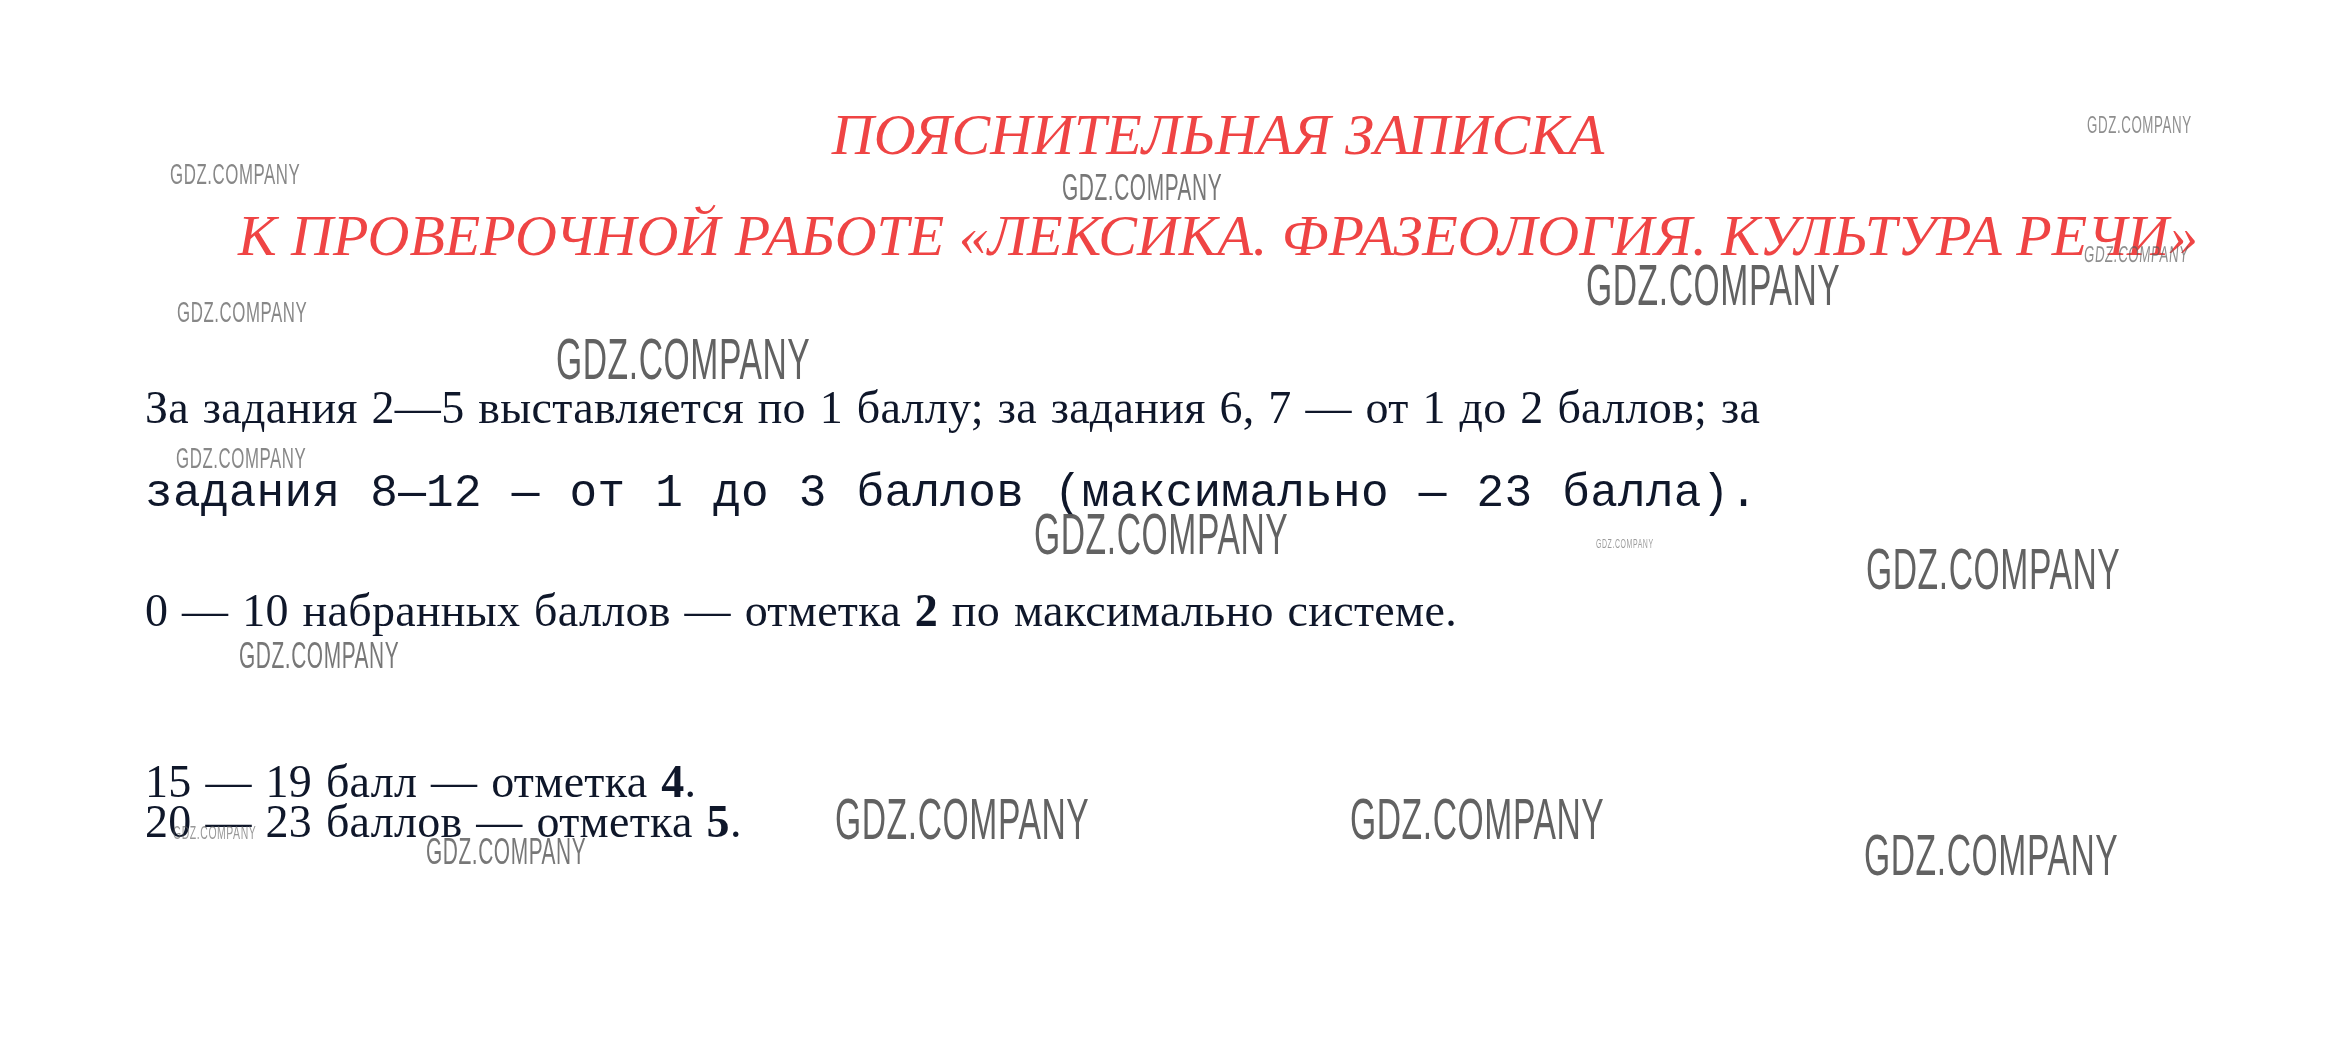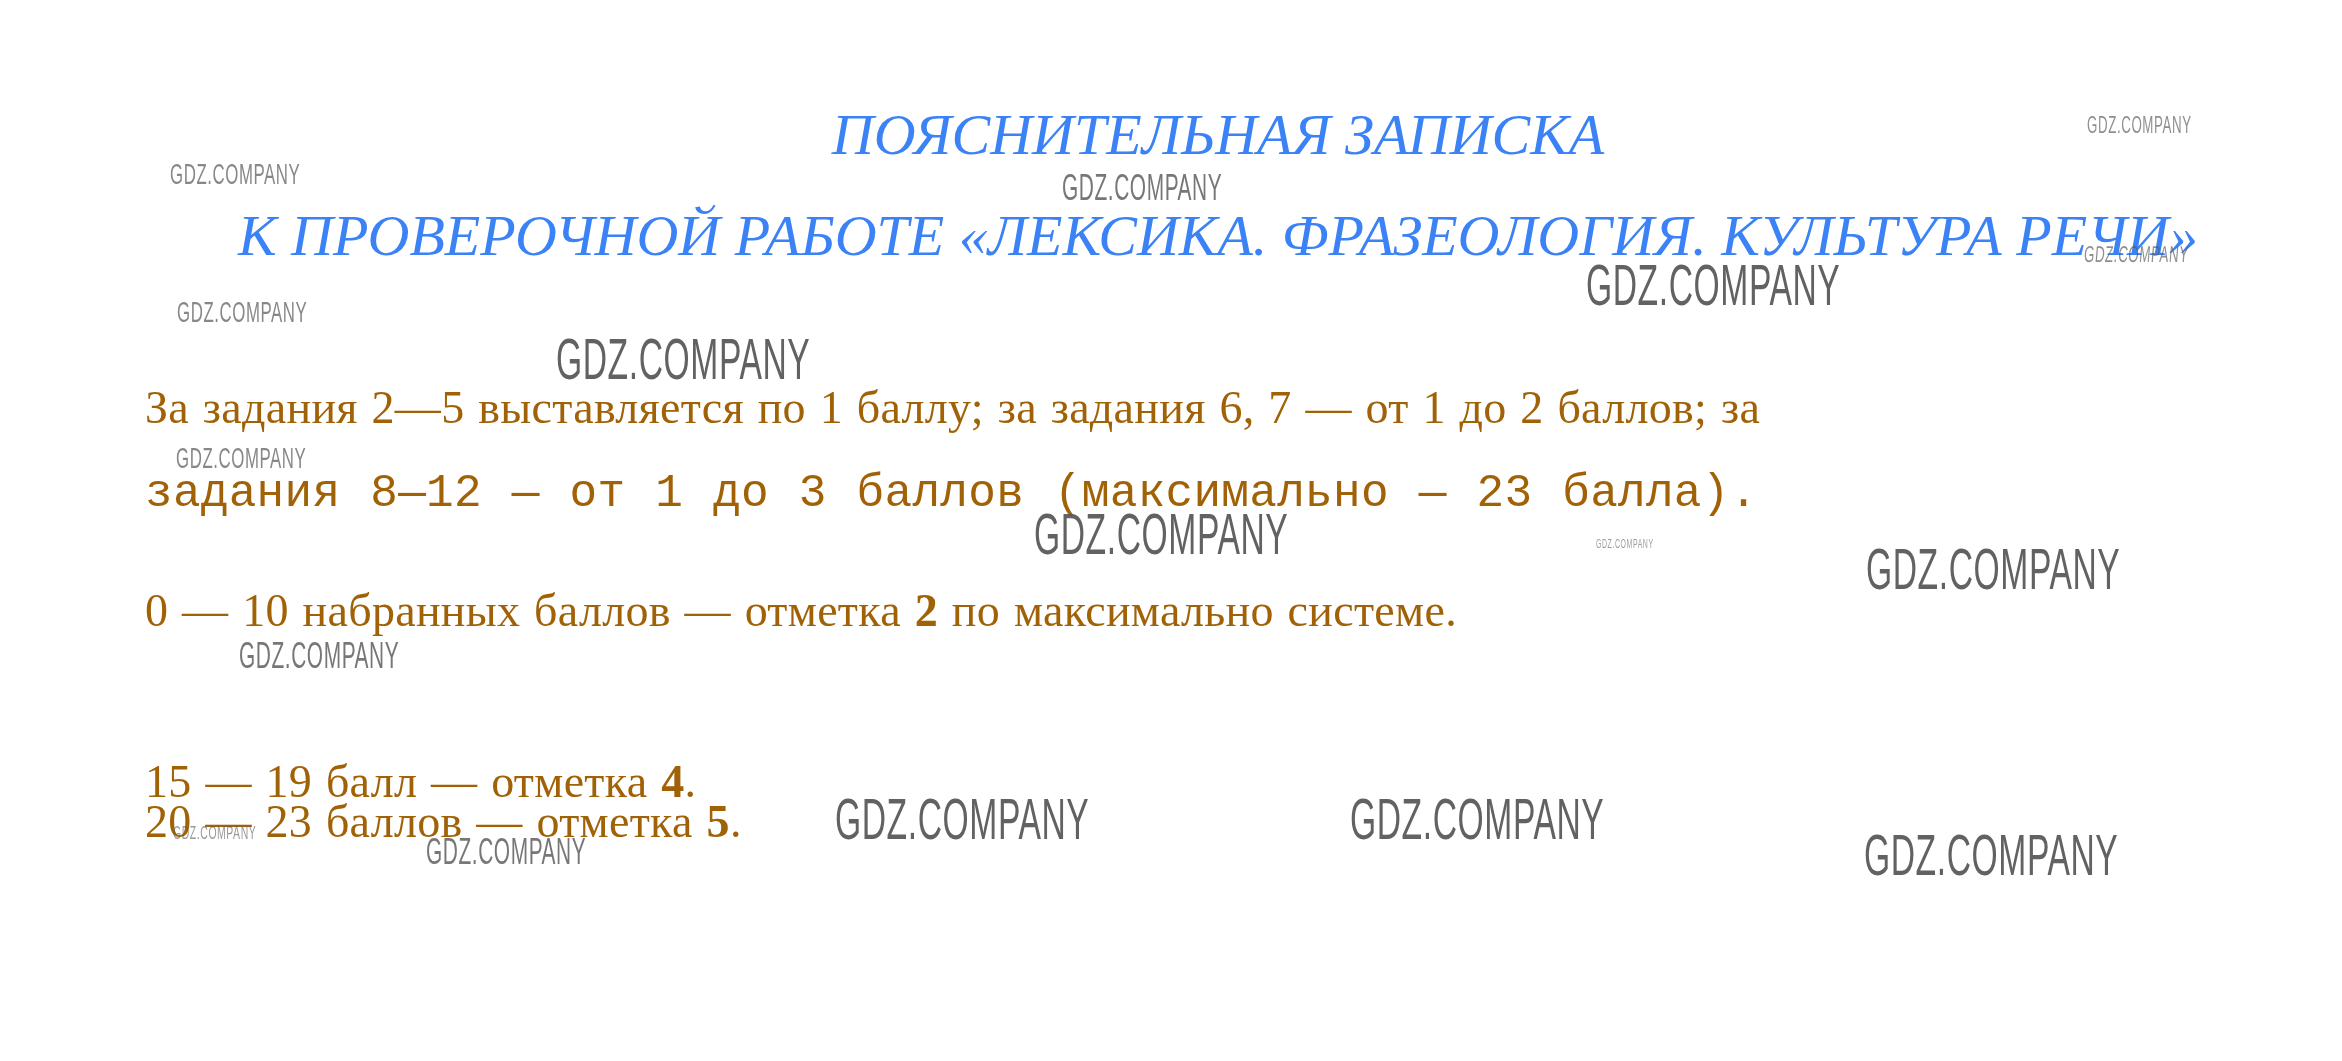--- a/index.html
+++ b/index.html
@@ -27,34 +27,34 @@
   .doc-title, .doc-subtitle {
     position: absolute;
     left: 0;
     width: 100%;
     margin: 0;
     font-style: italic;
     font-weight: 400;
     font-size: 58px;
     line-height: 1.1;
     white-space: nowrap;
-    color: #3b82f6;
+    color: #ef4444;
   }
   .doc-title    { top: 103px; }
   .doc-subtitle { top: 204px; }
   
   .bodyline {
     position: absolute;
     left: 145px;
     font-size: 46px;
     line-height: 1.15;
     white-space: nowrap;
     letter-spacing: 0.3px;
     word-spacing: 2px;
-    color: #a16207;
+    color: #0f172a;
   }
   .l1 { top: 382px; }
   .l2 { top: 468px; font-family: Liberation Mono, monospace; }
   .l3 { top: 585px; }
   .l4 { top: 672px; }
   .l5 { top: 756px; }
   .l6 { top: 796px; }
   .mark { font-weight: 700; }
   
   .wm {

